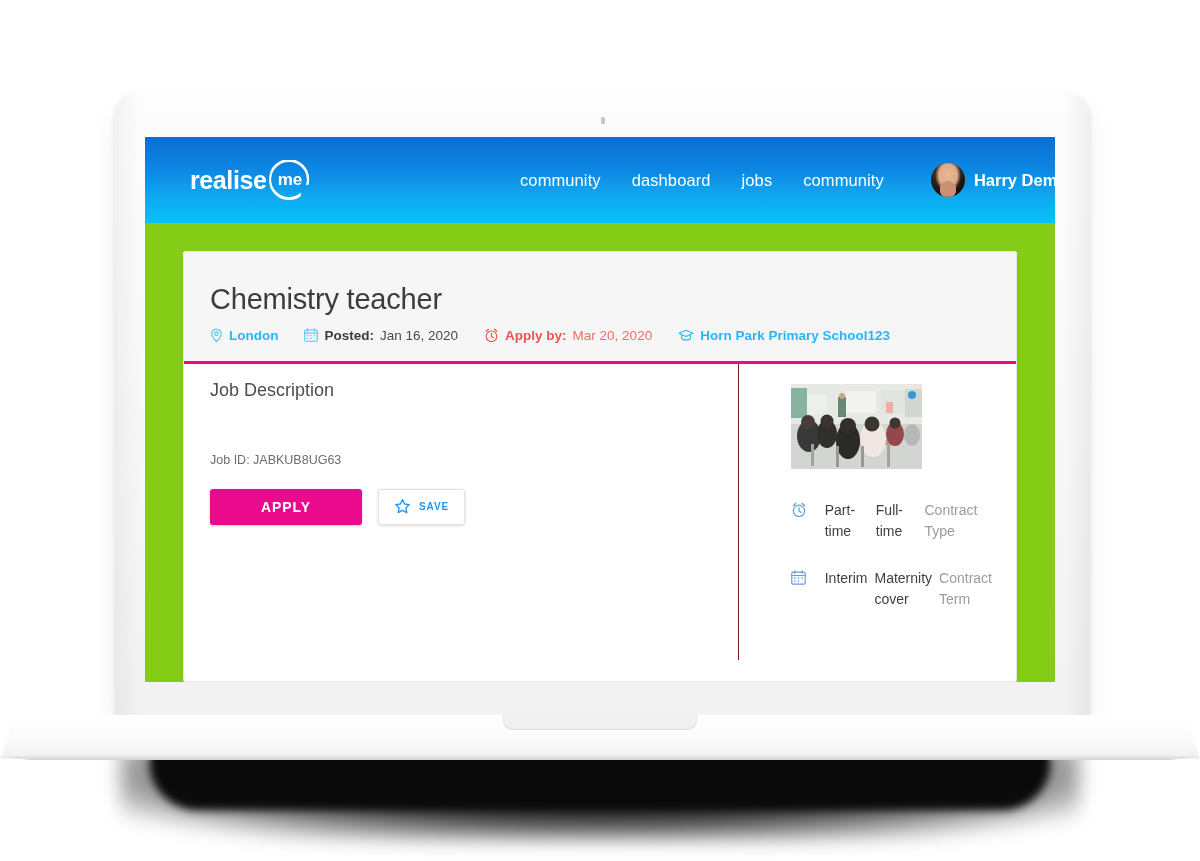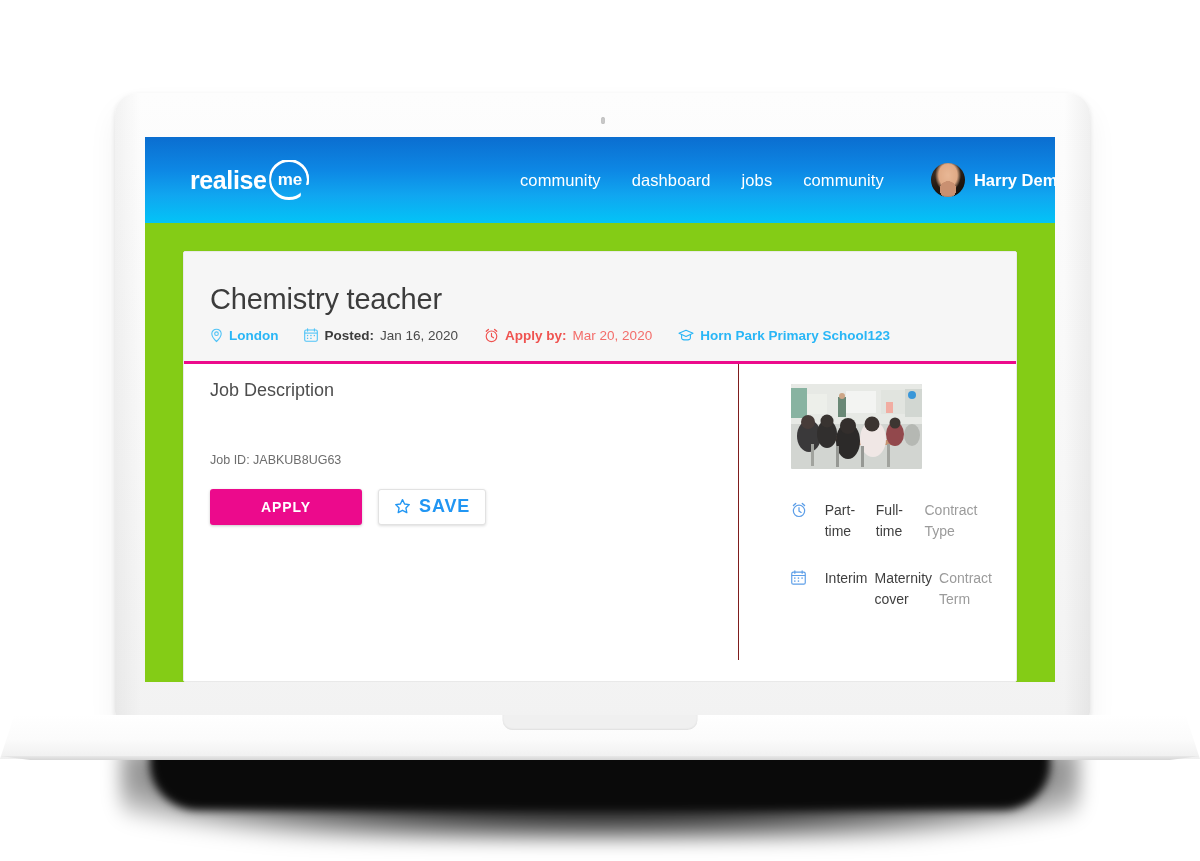--- a/index.html
+++ b/index.html
@@ -184,21 +184,21 @@
     font-size: 14px; font-weight: 700; letter-spacing: 0.9px;
     font-family: "Liberation Sans", sans-serif;
     cursor: pointer;
     box-shadow: 0 1px 3px rgba(0,0,0,0.22);
   }
   .btn-save {
     background: #ffffff; color: #2196f3;
     border: 1px solid #e2e2e2; border-radius: 3px;
     height: 36px; padding: 0 15px;
     display: inline-flex; align-items: center; gap: 8px;
-    font-size: 18px; font-weight: 700; letter-spacing: 0.9px;
+    font-size: 10px; font-weight: 700; letter-spacing: 0.9px;
     font-family: "Liberation Sans", sans-serif;
     cursor: pointer;
     box-shadow: 0 1px 3px rgba(0,0,0,0.14);
   }
 
   
   .side-col { flex: 0 0 268px; padding: 20px 24px 0 52px; }
   .side-photo {
     width: 131px; height: 85px;
     border-radius: 2px;

